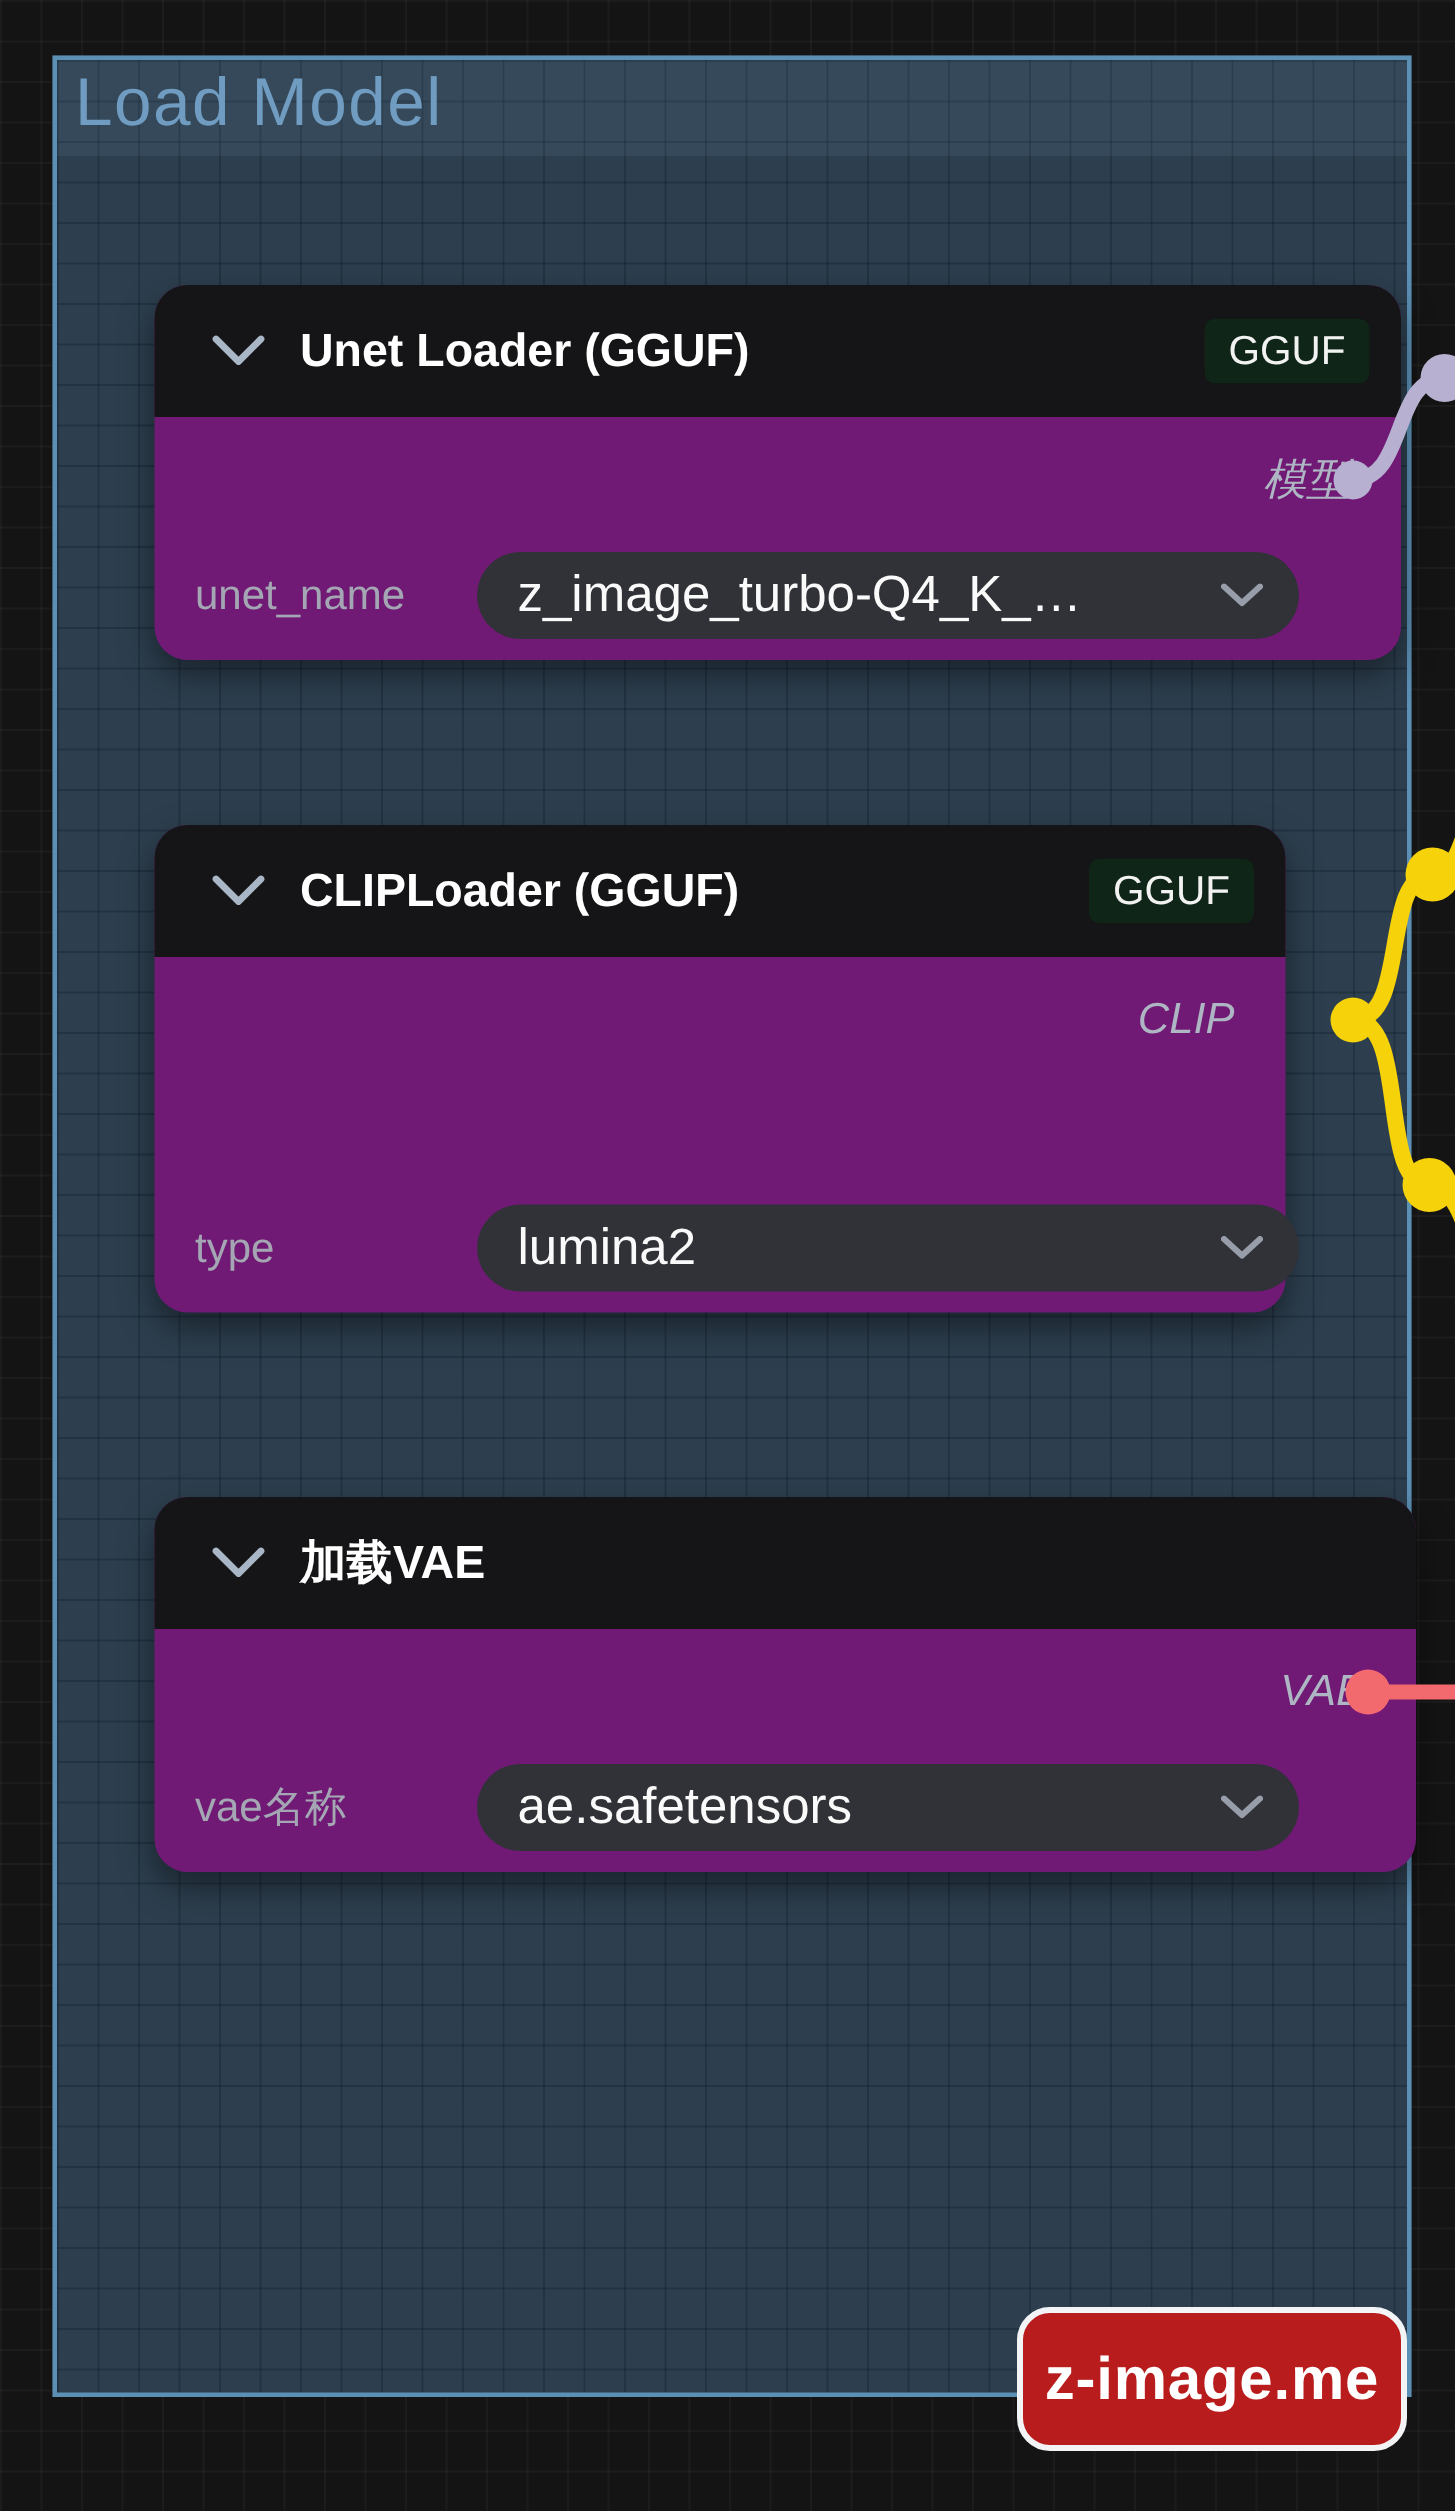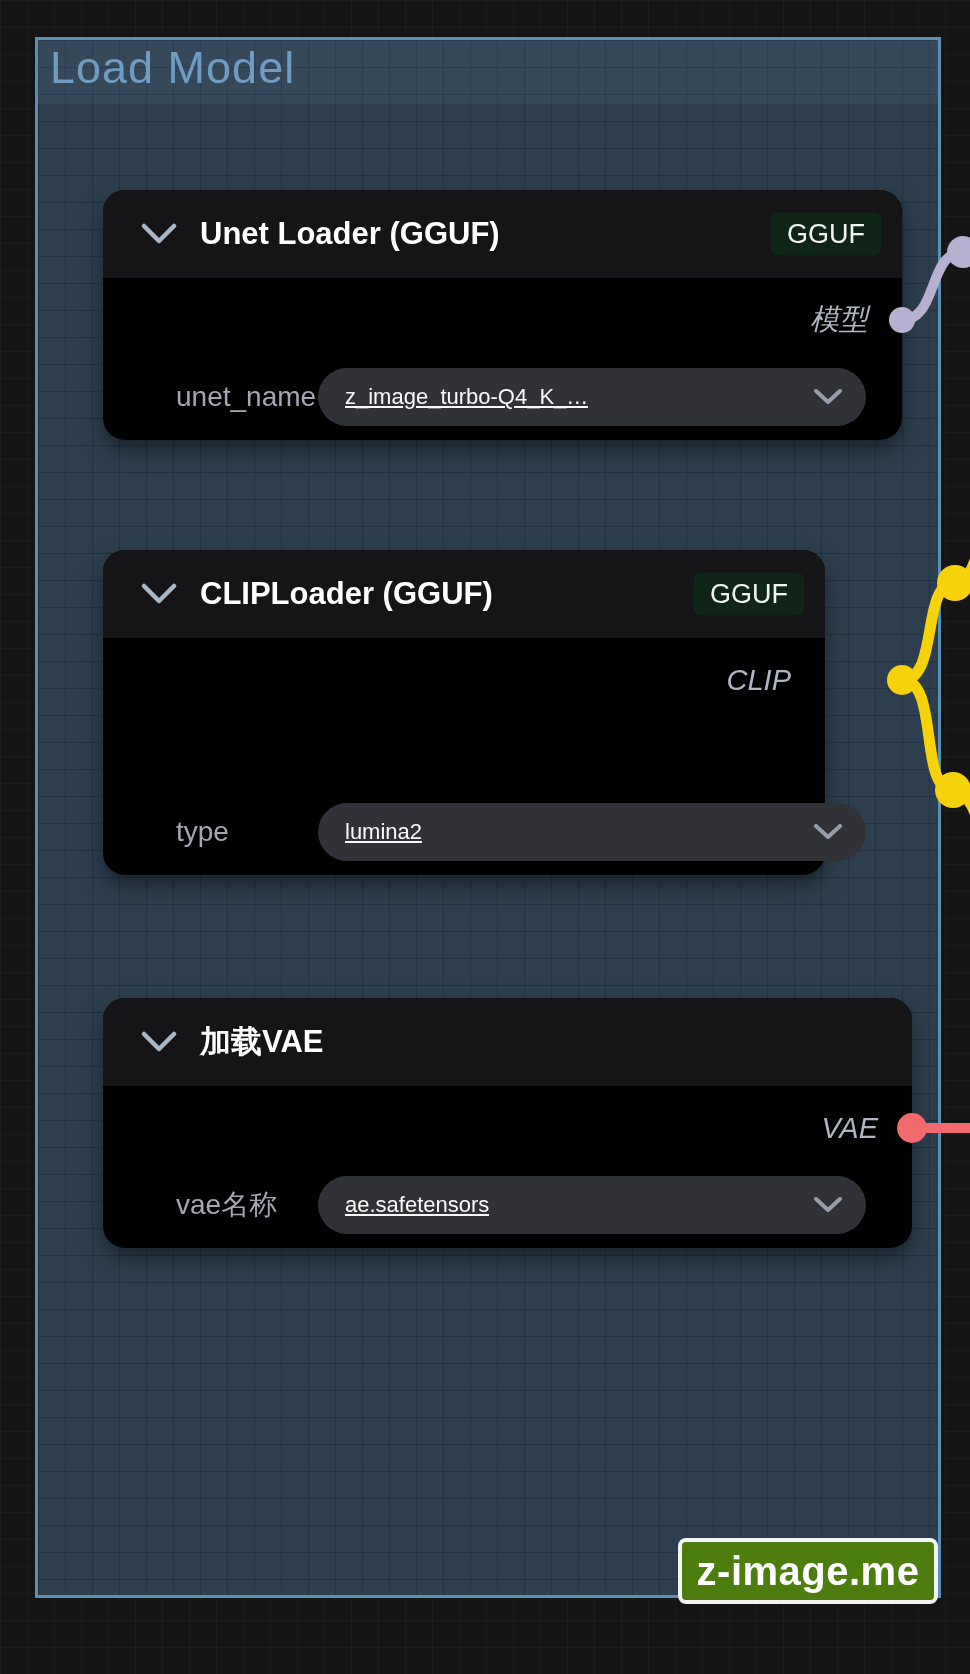--- a/index.html
+++ b/index.html
@@ -28,22 +28,23 @@
   .group-titlebar {
     position:absolute; top:0; left:0; right:0; height:64px;
     background:rgba(130,165,195,0.10);
   }
   .group-title {
     position:absolute; top:2px; left:12px;
     font-size:45px; font-weight:500; color:#6f9cc0; letter-spacing:1px;
   }
   
   .node {
-    position:absolute; background:#000000; border-radius:22px;
+    position:absolute; background:#701a75; border-radius:22px;
     box-shadow:0 10px 24px rgba(0,0,0,0.45);
+    padding-left:32px;
   }
   .node-header {
     position:absolute; top:0; left:0; right:0; height:88px;
     background:#151517; border-radius:22px 22px 0 0;
   }
   .collapse { position:absolute; left:38px; top:50%; transform:translateY(-50%); display:flex; }
   .node-title {
     position:absolute; left:97px; top:50%; transform:translateY(-50%);
     font-size:31px; font-weight:bold; color:#ffffff; white-space:nowrap;
   }
@@ -52,40 +53,40 @@
     font-size:27px; color:#f2f2f2; padding:6px 16px; border-radius:7px;
   }
   .row { position:absolute; left:0; right:0; height:56px; }
   .output-label {
     position:absolute; right:34px; top:50%; transform:translateY(-50%);
     font-size:29px; color:#aeb6c3; white-space:nowrap;font-style:italic;
   }
   .widget-row { position:absolute; left:0; right:0; height:58px; }
   .widget-label {
     position:absolute; left:27px; top:50%; transform:translateY(-50%);
-    font-size:28px; color:#a4a7b3; white-space:nowrap;margin-left:46px;
+    font-size:28px; color:#a4a7b3; white-space:nowrap;
   }
   .combo {
     position:absolute; left:215px; width:548px; height:58px;
     background:#313237; border-radius:29px; cursor:pointer;
   }
   .combo-value {
     position:absolute; left:27px; top:50%; transform:translateY(-50%);
-    font-size:22px; color:#fafafa; white-space:nowrap; max-width:440px; overflow:hidden;text-decoration:underline;
+    font-size:34px; color:#fafafa; white-space:nowrap; max-width:440px; overflow:hidden;
   }
   .combo-chevron { position:absolute; right:24px; top:50%; transform:translateY(-50%); display:flex; }
   
   .wires { position:absolute; inset:0; pointer-events:none; }
   .wire { fill:none; stroke-width:10; stroke-linecap:round; }
   .wire-thick { stroke-width:11; }
   
   .watermark {
-    position:absolute; left:678px; top:1538px; width:260px; height:66px;
-    box-sizing:border-box; border:4px solid #f2f4f6; border-radius:8px;
-    background:#4d7c0f; display:flex; align-items:center; justify-content:center;
+    position:absolute; left:678px; top:1538px; width:260px; height:96px;
+    box-sizing:border-box; border:4px solid #f2f4f6; border-radius:22px;
+    background:#b91c1c; display:flex; align-items:center; justify-content:center;
   }
   .watermark-text { font-size:40px; font-weight:bold; color:#ffffff; letter-spacing:0.5px; }
 </style>
 </head>
 <body>
 
 <div class="canvas-grid"></div>
 
 <div class="group">
   <div class="group-titlebar"></div>

